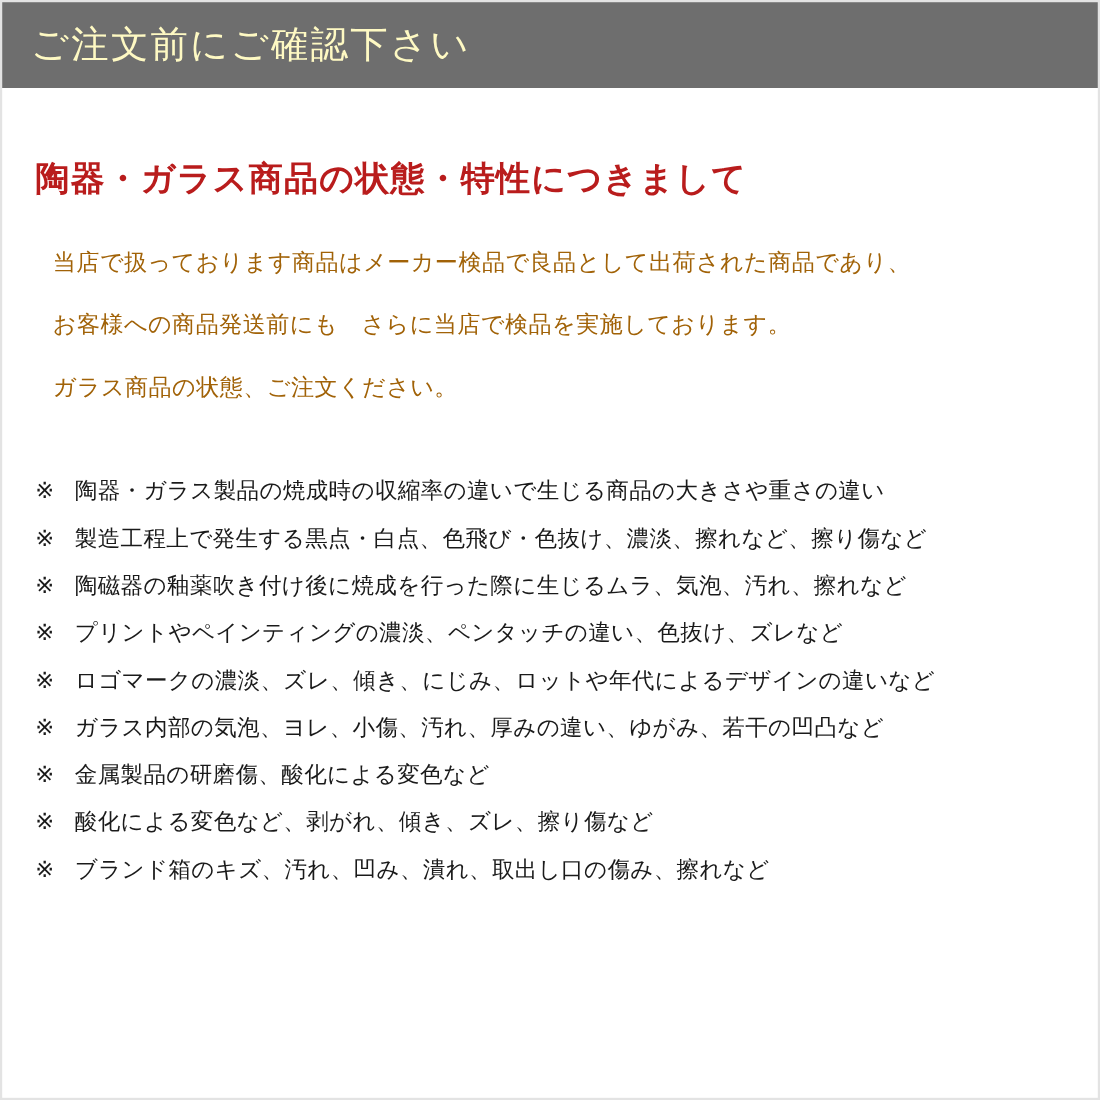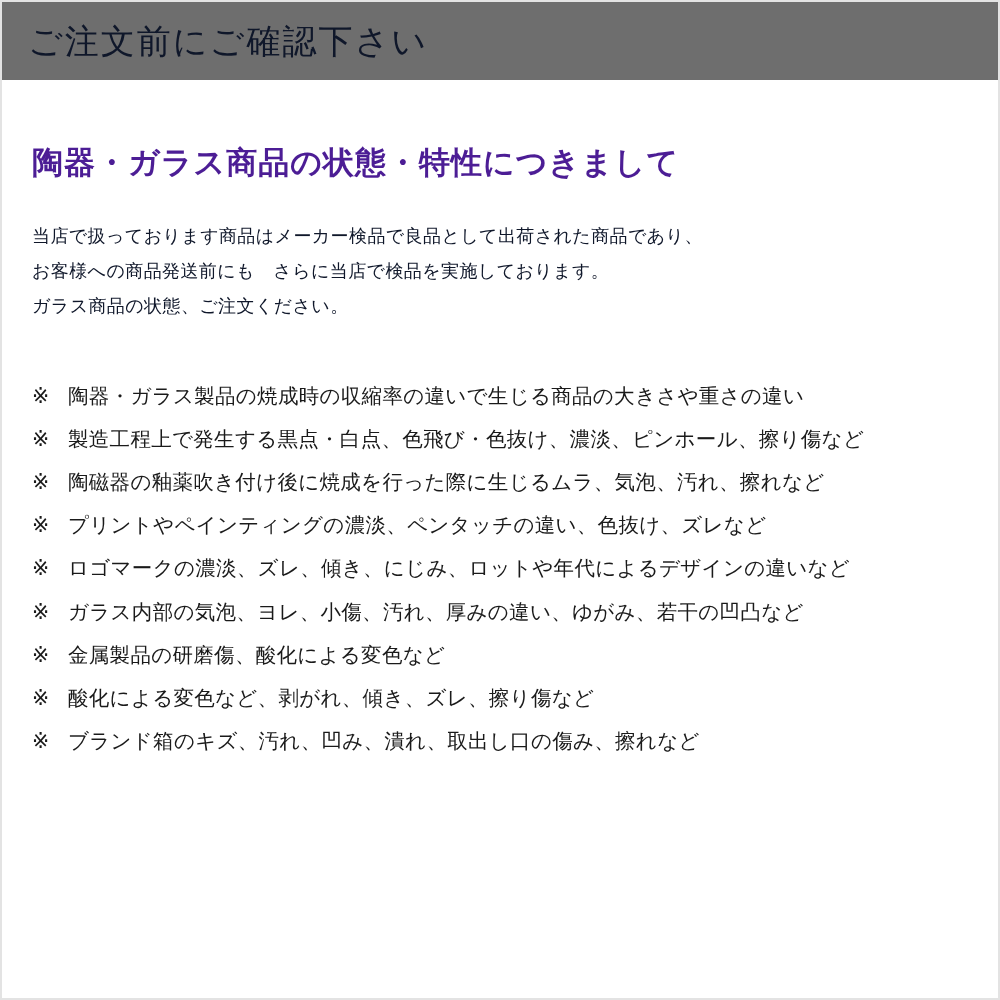--- a/index.html
+++ b/index.html
@@ -17,49 +17,49 @@
   .page {
     position: relative;
     width: 1000px;
     height: 1000px;
     box-sizing: border-box;
     border: 2px solid #e3e3e3;
     background: #ffffff;
   }
   .header-bar {
     background: #6e6e6e;
-    color: #0f172a;
+    color: #fef9c3;
     height: 78px;
     display: flex;
     align-items: center;
     padding-left: 26px;
     box-sizing: border-box;
   }
   .header-title {
     font-size: 34px;
     letter-spacing: 2px;
     font-weight: 400;
     line-height: 1;
   }
   .content {
     padding: 62px 30px 0 30px;
   }
   .section-heading {
     font-size: 31px;
     font-weight: 700;
     letter-spacing: 1px;
     margin: 0 0 34px 0;
-    color: #4c1d95;
+    color: #b91c1c;
   }
   .body-text p {
-    font-size: 18px;
+    font-size: 21px;
     line-height: 1.95;
-    margin: 0;
+    margin: 16px;
     letter-spacing: 0.4px;
-    color: #0f172a;
+    color: #a16207;
   }
   .notes {
     margin-top: 52px;
   }
   .note-item {
     font-size: 20.5px;
     line-height: 2.1;
     letter-spacing: 0.3px;
     color: #1a1a1a;
     display: flex;
@@ -93,21 +93,21 @@
       <p>ガラス商品の状態、ご注文ください。</p>
     </div>
 
     <div class="notes">
       <div class="note-item">
         <span class="note-mark">※</span>
         <span class="note-text">陶器・ガラス製品の焼成時の収縮率の違いで生じる商品の大きさや重さの違い</span>
       </div>
       <div class="note-item">
         <span class="note-mark">※</span>
-        <span class="note-text">製造工程上で発生する黒点・白点、色飛び・色抜け、濃淡、ピンホール、擦り傷など</span>
+        <span class="note-text">製造工程上で発生する黒点・白点、色飛び・色抜け、濃淡、擦れなど、擦り傷など</span>
       </div>
       <div class="note-item">
         <span class="note-mark">※</span>
         <span class="note-text">陶磁器の釉薬吹き付け後に焼成を行った際に生じるムラ、気泡、汚れ、擦れなど</span>
       </div>
       <div class="note-item">
         <span class="note-mark">※</span>
         <span class="note-text">プリントやペインティングの濃淡、ペンタッチの違い、色抜け、ズレなど</span>
       </div>
       <div class="note-item">

